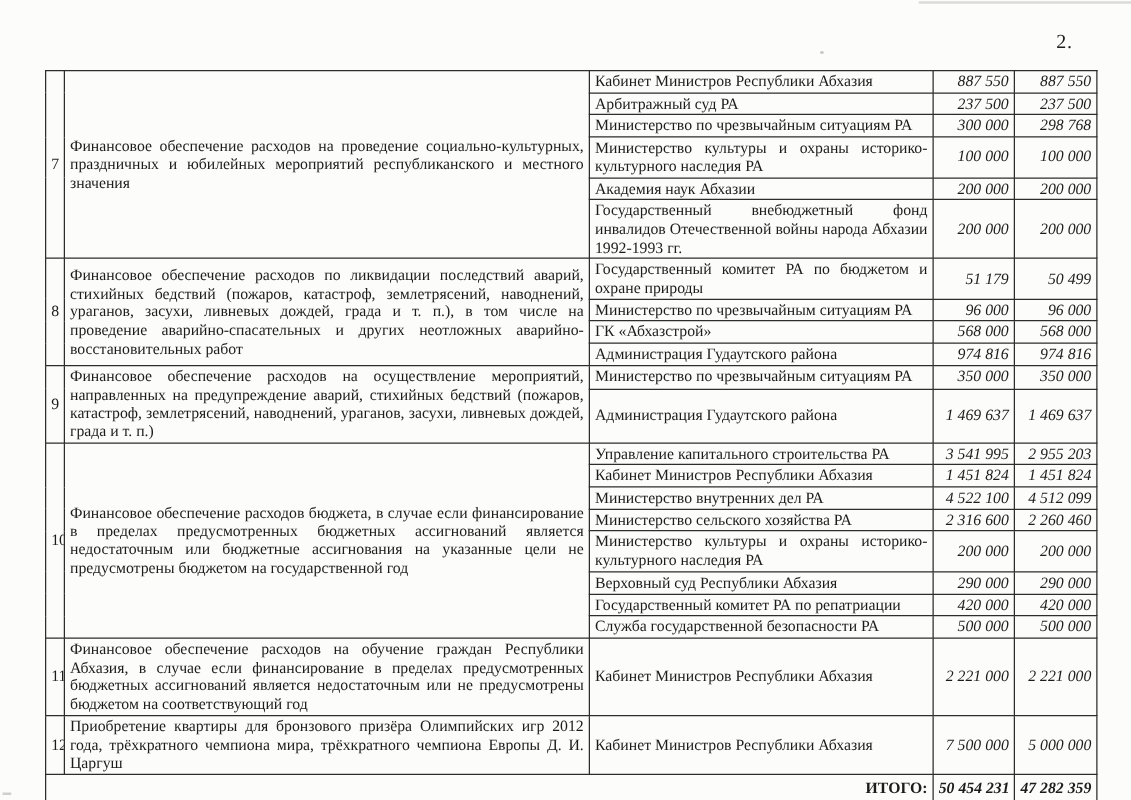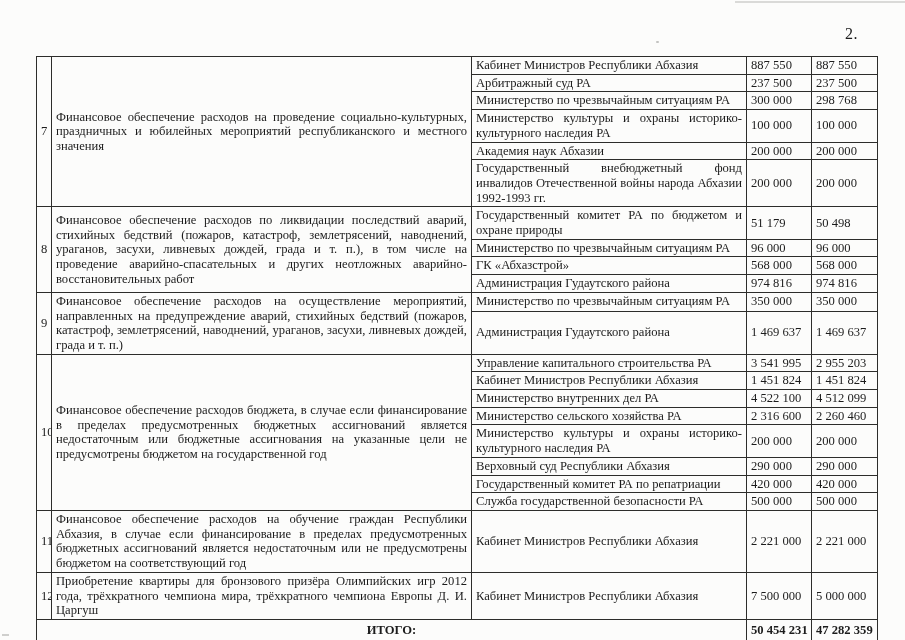--- a/index.html
+++ b/index.html
@@ -54,28 +54,29 @@
     padding: 2px 7px 2px 8px;
     margin-top: 44px;
   }
   td.col-recipient {
     text-align: justify;
     text-align-last: left;
     padding: 1px 5px;
     margin-top: 44px;
   }
   td.col-amt {
-    text-align: left;
+    text-align: right;
     padding: 1px 2px;
     white-space: nowrap;
+    font-style: italic;
   }
   tr.minrow td.col-recipient,
   tr.minrow td.col-amt { height: 16px; }
   tr.total-row td { font-weight: bold; height: 18px; }
-  td.total-label { padding-left: 20px; text-align: center; }
+  td.total-label { padding-left: 20px; text-align: right; }
 </style>
 </head>
 <body>
 
 <div class="page">
   <div class="artifact top-line"></div>
   <div class="artifact speck-mid"></div>
   <div class="artifact speck-bottom"></div>
 
   <div class="page-number">2.</div>
@@ -119,21 +120,21 @@
         <tr>
           <td class="col-recipient">Государственный внебюджетный фонд инвалидов Отечественной войны народа Абхазии 1992-1993 гг.</td>
           <td class="col-amt">200 000</td>
           <td class="col-amt">200 000</td>
         </tr>
         <tr>
           <td class="col-num" rowspan="4">8</td>
           <td class="col-desc" rowspan="4">Финансовое обеспечение расходов по ликвидации последствий аварий, стихийных бедствий (пожаров, катастроф, землетрясений, наводнений, ураганов, засухи, ливневых дождей, града и т. п.), в том числе на проведение аварийно-спасательных и других неотложных аварийно-восстановительных работ</td>
           <td class="col-recipient">Государственный комитет РА по бюджетом и охране природы</td>
           <td class="col-amt">51 179</td>
-          <td class="col-amt">50 498</td>
+          <td class="col-amt">50 499</td>
         </tr>
         <tr>
           <td class="col-recipient">Министерство по чрезвычайным ситуациям РА</td>
           <td class="col-amt">96 000</td>
           <td class="col-amt">96 000</td>
         </tr>
         <tr>
           <td class="col-recipient">ГК «Абхазстрой»</td>
           <td class="col-amt">568 000</td>
           <td class="col-amt">568 000</td>

